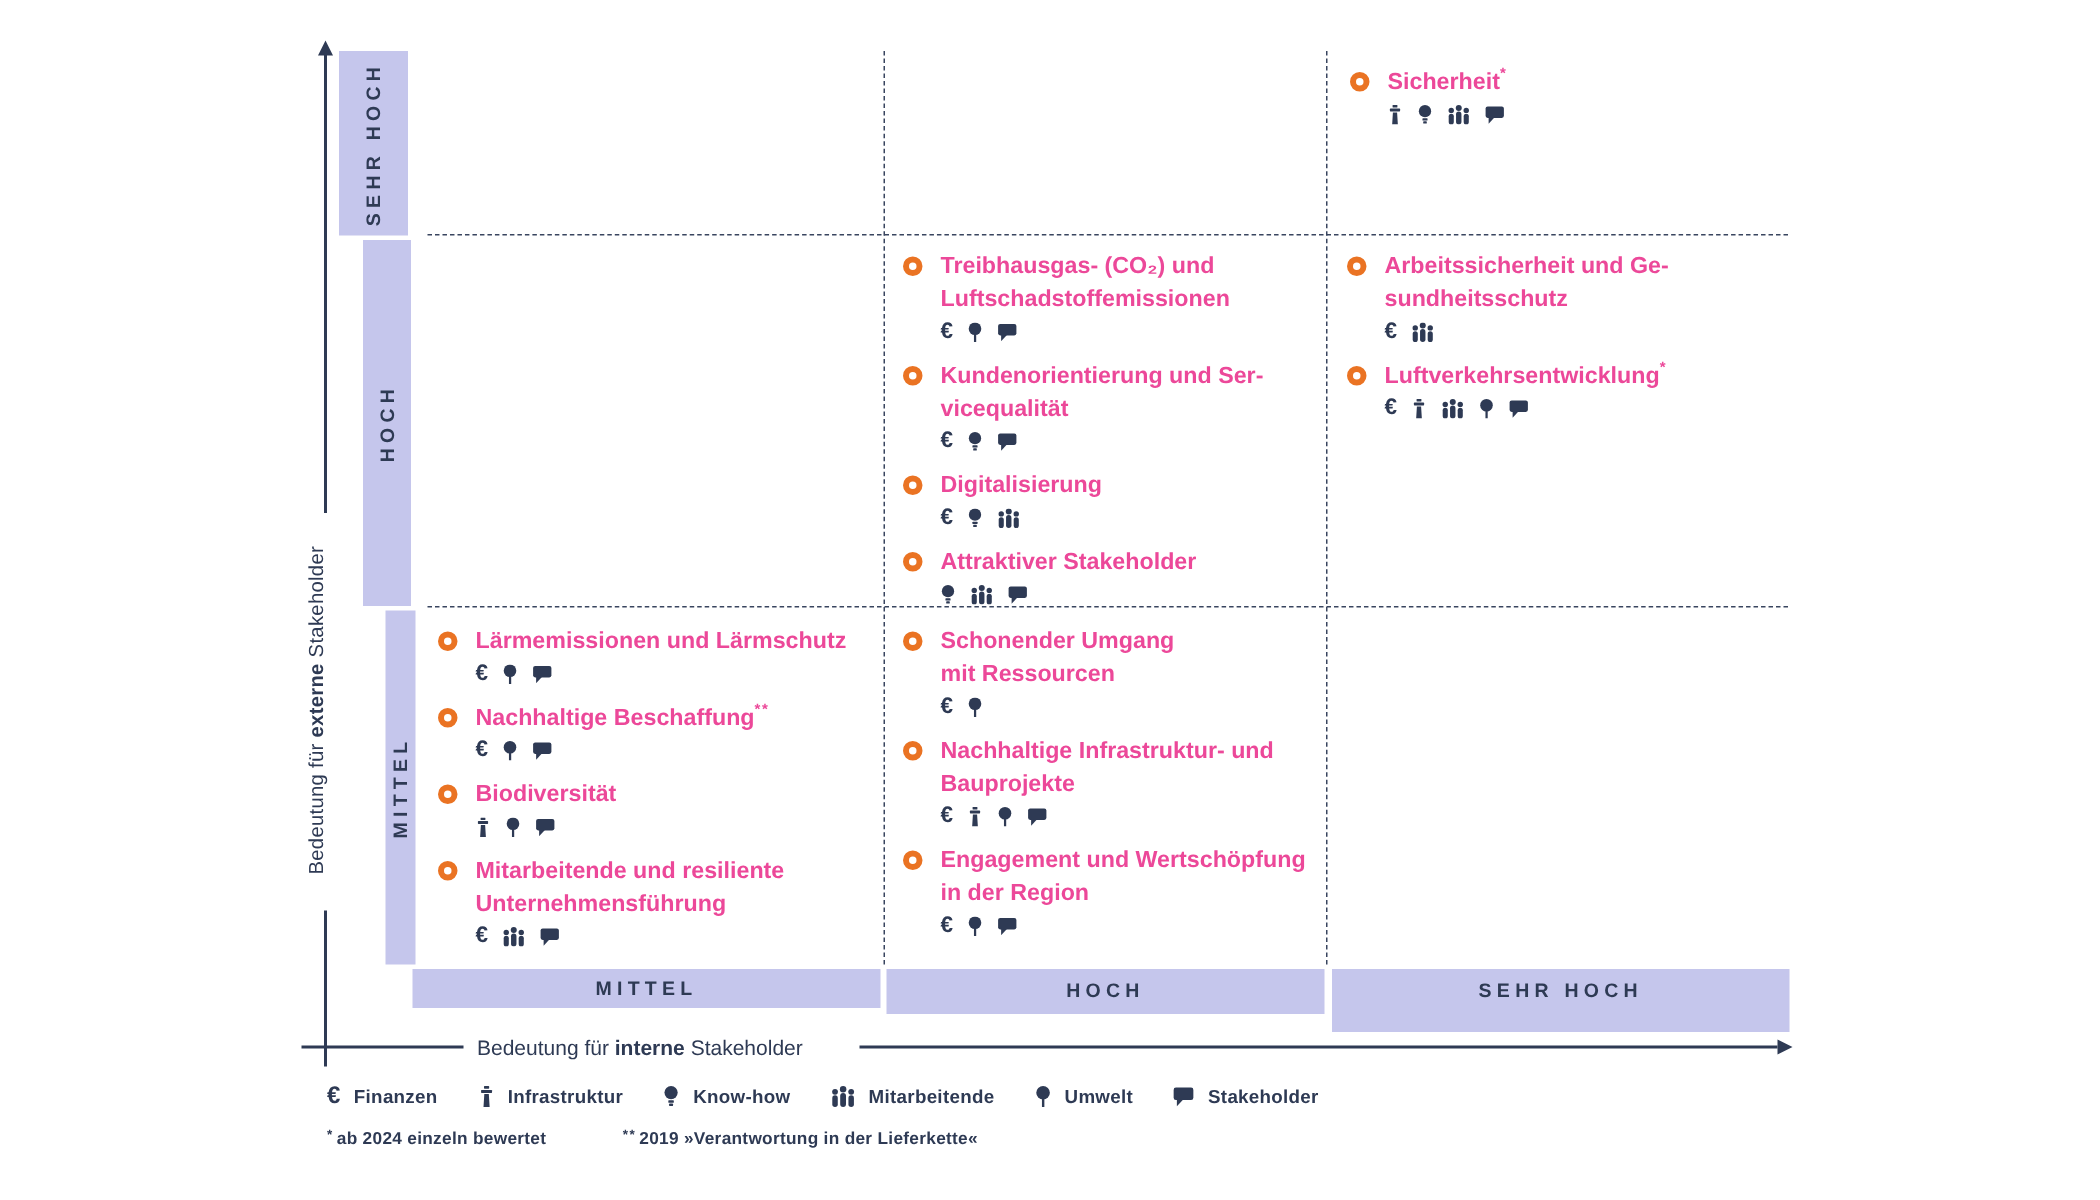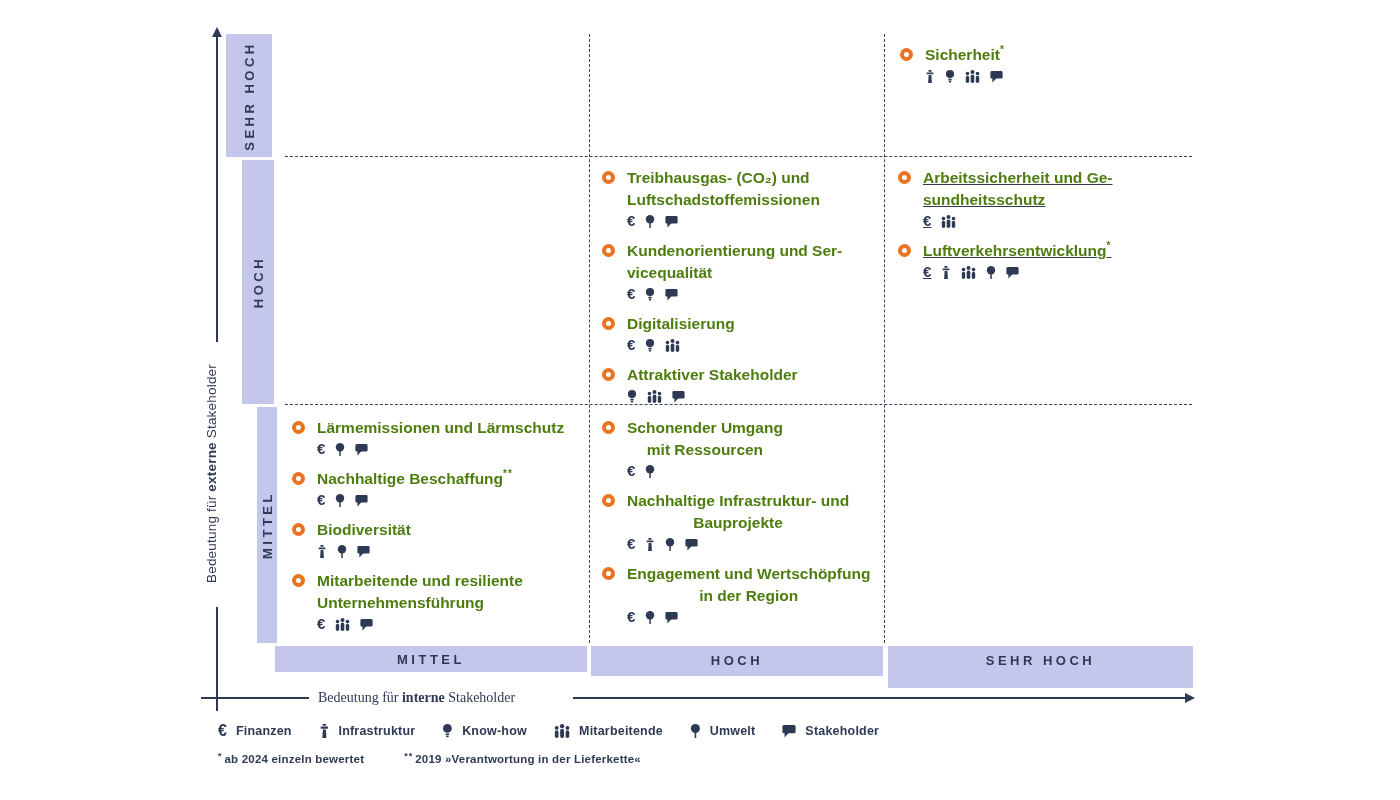--- a/index.html
+++ b/index.html
@@ -8,53 +8,53 @@
     font-family:"Liberation Sans",sans-serif;color:#2e3a54;
   }
   
   .axis-seg{position:absolute;background:#2e3a54;}
   .arrow-up{position:absolute;width:0;height:0;border-left:5px solid transparent;border-right:5px solid transparent;border-bottom:10px solid #2e3a54;}
   .arrow-right{position:absolute;width:0;height:0;border-top:5px solid transparent;border-bottom:5px solid transparent;border-left:10px solid #2e3a54;}
   .y-axis-label{
     position:absolute;left:81px;top:466px;width:260px;text-align:center;
     transform:rotate(-90deg);font-size:13.5px;letter-spacing:.2px;white-space:nowrap;
   }
-  .x-axis-label{position:absolute;left:318px;top:690px;font-size:14px;white-space:nowrap;font-family:Liberation Serif, serif;}
+  .x-axis-label{position:absolute;left:318px;top:690px;font-size:14px;white-space:nowrap;}
   .axis-bold{font-weight:700;}
   
   .band{position:absolute;background:#c5c6ec;}
   .band .lbl{
     position:absolute;top:50%;left:50%;transform:translate(-50%,-50%);
     font-size:13px;font-weight:700;letter-spacing:3.5px;white-space:nowrap;color:#2e3a54;
   }
   .band.vert .lbl{transform:translate(-50%,-50%) rotate(-90deg);}
   
   .hline{position:absolute;height:0;border-top:1.5px dashed #39455f;}
   .vline{position:absolute;width:0;border-left:1.5px dashed #39455f;}
   
   .cell{position:absolute;}
   .item{display:flex;align-items:flex-start;margin-bottom:12px;}
   .bullet{
     flex:0 0 auto;width:13px;height:13px;box-sizing:border-box;margin:4px 12px 0 0;
     border:4px solid #ea7323;border-radius:50%;background:#fff;
   }
-  .title{font-size:15.5px;line-height:22px;font-weight:700;white-space:pre;color:#4d7c0f;}
+  .title{font-size:15.5px;line-height:22px;font-weight:700;white-space:pre;color:#ec4899;}
   .title sup{font-size:10px;line-height:0;position:relative;top:-1px;letter-spacing:1px;}
   .dims{margin-top:3px;height:14px;display:flex;align-items:center;gap:10px;}
   .dims .ic{display:inline-flex;align-items:center;line-height:0;}
   .dims svg{height:13px;width:auto;display:block;}
   .ic-euro{font-size:15px;font-weight:700;line-height:14px;color:#2e3a54;}
   
   .legend{position:absolute;left:218px;top:722px;display:flex;align-items:center;gap:27px;}
   .lg-item{display:inline-flex;align-items:center;gap:9px;}
   .lg-item svg{height:14px;width:auto;display:block;}
   .lg-item .ic-euro{font-size:16px;line-height:15px;}
   .lg-lb{font-size:12.5px;font-weight:700;letter-spacing:.2px;}
   
-  .footnotes{position:absolute;left:218px;top:750px;display:flex;gap:40px;font-size:11.5px;font-weight:700;letter-spacing:.2px;}
+  .footnotes{position:absolute;left:218px;top:750px;display:flex;gap:51px;font-size:11.5px;font-weight:700;letter-spacing:.2px;}
   .fn sup{font-size:9px;position:relative;top:1px;margin-right:2px;letter-spacing:1px;}
 </style>
 </head>
 <body>
 
 <div class="canvas">
 
   <div class="arrow-up" style="left:212px;top:27px;"></div>
   <div class="axis-seg" style="left:216px;top:36px;width:1.6px;height:306px;"></div>
   <div class="y-axis-label"><span>Bedeutung für </span><span class="axis-bold">externe</span><span> Stakeholder</span></div>
@@ -233,21 +233,21 @@
             <span class="ic" title="Gesellschaft">
               <svg viewBox="0 0 13 13" fill="#2e3a54">
                 <rect x="0.4" y="1" width="12.2" height="7.6" rx="1.4"></rect>
                 <path d="M2.4 8 h4.2 l-4.2 4.5 z"></path>
               </svg>
             </span>
           </div>
         </div>
       </div>
     </div>
-  <div class="cell" style="left:898px;top:167px;width:295px;text-decoration:underline;">
+  <div class="cell" style="left:898px;top:167px;width:295px;">
       <div class="item">
         <span class="bullet"></span>
         <div>
           <div class="title">Arbeitssicherheit und Ge-
 sundheitsschutz</div>
           <div class="dims">
             <span class="ic" title="Finanzen">
               <span class="ic-euro">€</span>
             </span>
             <span class="ic" title="Mitarbeitende">
@@ -400,21 +400,21 @@
             <span class="ic" title="Gesellschaft">
               <svg viewBox="0 0 13 13" fill="#2e3a54">
                 <rect x="0.4" y="1" width="12.2" height="7.6" rx="1.4"></rect>
                 <path d="M2.4 8 h4.2 l-4.2 4.5 z"></path>
               </svg>
             </span>
           </div>
         </div>
       </div>
     </div>
-  <div class="cell" style="left:602px;top:417px;width:280px;text-align:center;">
+  <div class="cell" style="left:602px;top:417px;width:280px;">
       <div class="item">
         <span class="bullet"></span>
         <div>
           <div class="title">Schonender Umgang
 mit Ressourcen</div>
           <div class="dims">
             <span class="ic" title="Finanzen">
               <span class="ic-euro">€</span>
             </span>
             <span class="ic" title="Umwelt">

